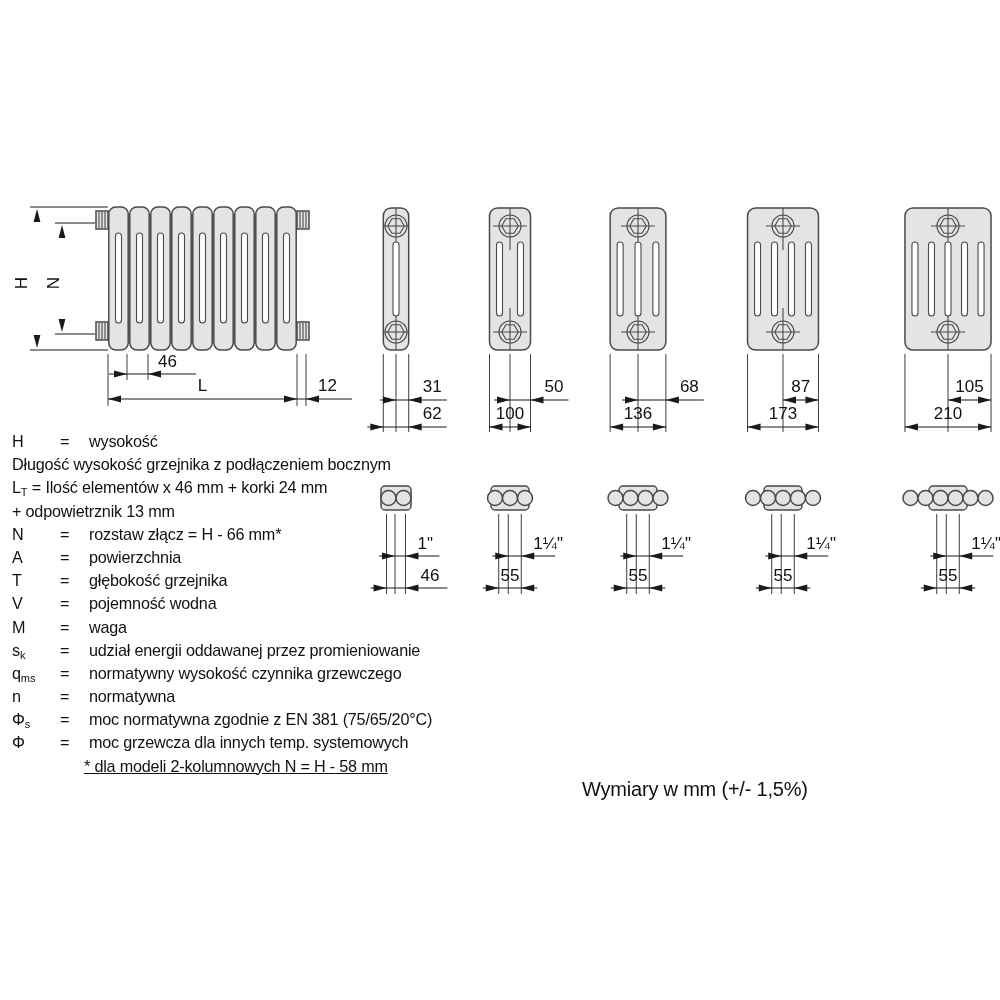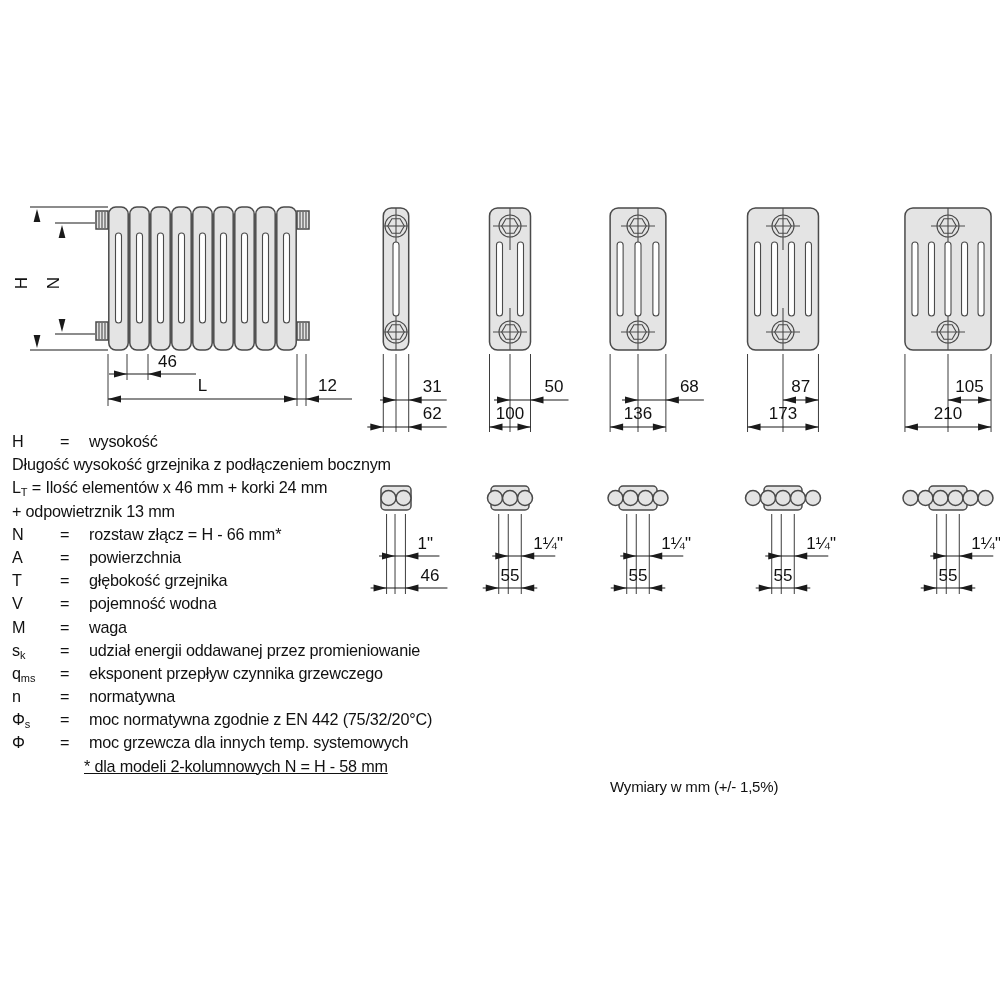--- a/index.html
+++ b/index.html
@@ -12,21 +12,21 @@
   .thin{stroke:var(--outline,#4a4a4a);stroke-width:1.1;fill:none;}
   .dim{stroke:var(--dim,#1a1a1a);stroke-width:1.2;}
   .ext{stroke:#3d3d3d;stroke-width:1;}
   .arr{fill:var(--dim,#1a1a1a);stroke:none;}
   .legend{position:absolute;left:12px;top:430px;width:470px;font-size:16.2px;letter-spacing:-0.2px;line-height:23.2px;}
   .lrow{white-space:nowrap;height:23.2px;}
   .lsym{display:inline-block;width:48px;}
   .leq{display:inline-block;width:29px;}
   sub{font-size:11px;vertical-align:-3px;letter-spacing:0;}
   .lind{padding-left:72px;text-decoration:underline;}
-  .note{position:absolute;left:610px;top:778px;font-size:15px;letter-spacing:-0.2px;}
+  .note{position:absolute;left:582px;top:778px;font-size:20px;letter-spacing:-0.2px;}
 </style>
 </head>
 <body>
 
 <div class="canvas">
   <svg id="diagram" width="1000" height="620">
       <g>
         <rect x="96" y="211" width="12" height="18" class="outline"></rect>
         <line x1="99" y1="212" x2="99" y2="228" class="thin"></line>
         <line x1="102" y1="212" x2="102" y2="228" class="thin"></line>
@@ -308,20 +308,20 @@
       <div class="lrow"><span class="lsym">H</span><span class="leq">=</span><span>wysokość</span></div>
       <div class="lrow"><span class="">Długość wysokość grzejnika z podłączeniem bocznym</span></div>
       <div class="lrow"><span>L<sub>T</sub> = Ilość elementów x 46 mm + korki 24 mm</span></div>
       <div class="lrow"><span class="">+ odpowietrznik 13 mm</span></div>
       <div class="lrow"><span class="lsym">N</span><span class="leq">=</span><span>rozstaw złącz = H - 66 mm*</span></div>
       <div class="lrow"><span class="lsym">A</span><span class="leq">=</span><span>powierzchnia</span></div>
       <div class="lrow"><span class="lsym">T</span><span class="leq">=</span><span>głębokość grzejnika</span></div>
       <div class="lrow"><span class="lsym">V</span><span class="leq">=</span><span>pojemność wodna</span></div>
       <div class="lrow"><span class="lsym">M</span><span class="leq">=</span><span>waga</span></div>
       <div class="lrow"><span class="lsym">s<sub>k</sub></span><span class="leq">=</span><span>udział energii oddawanej przez promieniowanie</span></div>
-      <div class="lrow"><span class="lsym">q<sub>ms</sub></span><span class="leq">=</span><span>eksponent przepływ czynnika grzewczego</span></div>
+      <div class="lrow"><span class="lsym">q<sub>ms</sub></span><span class="leq">=</span><span>normatywny wysokość czynnika grzewczego</span></div>
       <div class="lrow"><span class="lsym">n</span><span class="leq">=</span><span>normatywna</span></div>
-      <div class="lrow"><span class="lsym">Φ<sub>s</sub></span><span class="leq">=</span><span>moc normatywna zgodnie z EN 442 (75/32/20°C)</span></div>
+      <div class="lrow"><span class="lsym">Φ<sub>s</sub></span><span class="leq">=</span><span>moc normatywna zgodnie z EN 381 (75/65/20°C)</span></div>
       <div class="lrow"><span class="lsym">Φ</span><span class="leq">=</span><span>moc grzewcza dla innych temp. systemowych</span></div>
       <div class="lrow"><span class="lind">* dla modeli 2-kolumnowych N = H - 58 mm</span></div>
     </div>
   <div class="note">Wymiary w mm (+/- 1,5%)</div>
 </div>
 
 </body></html>

